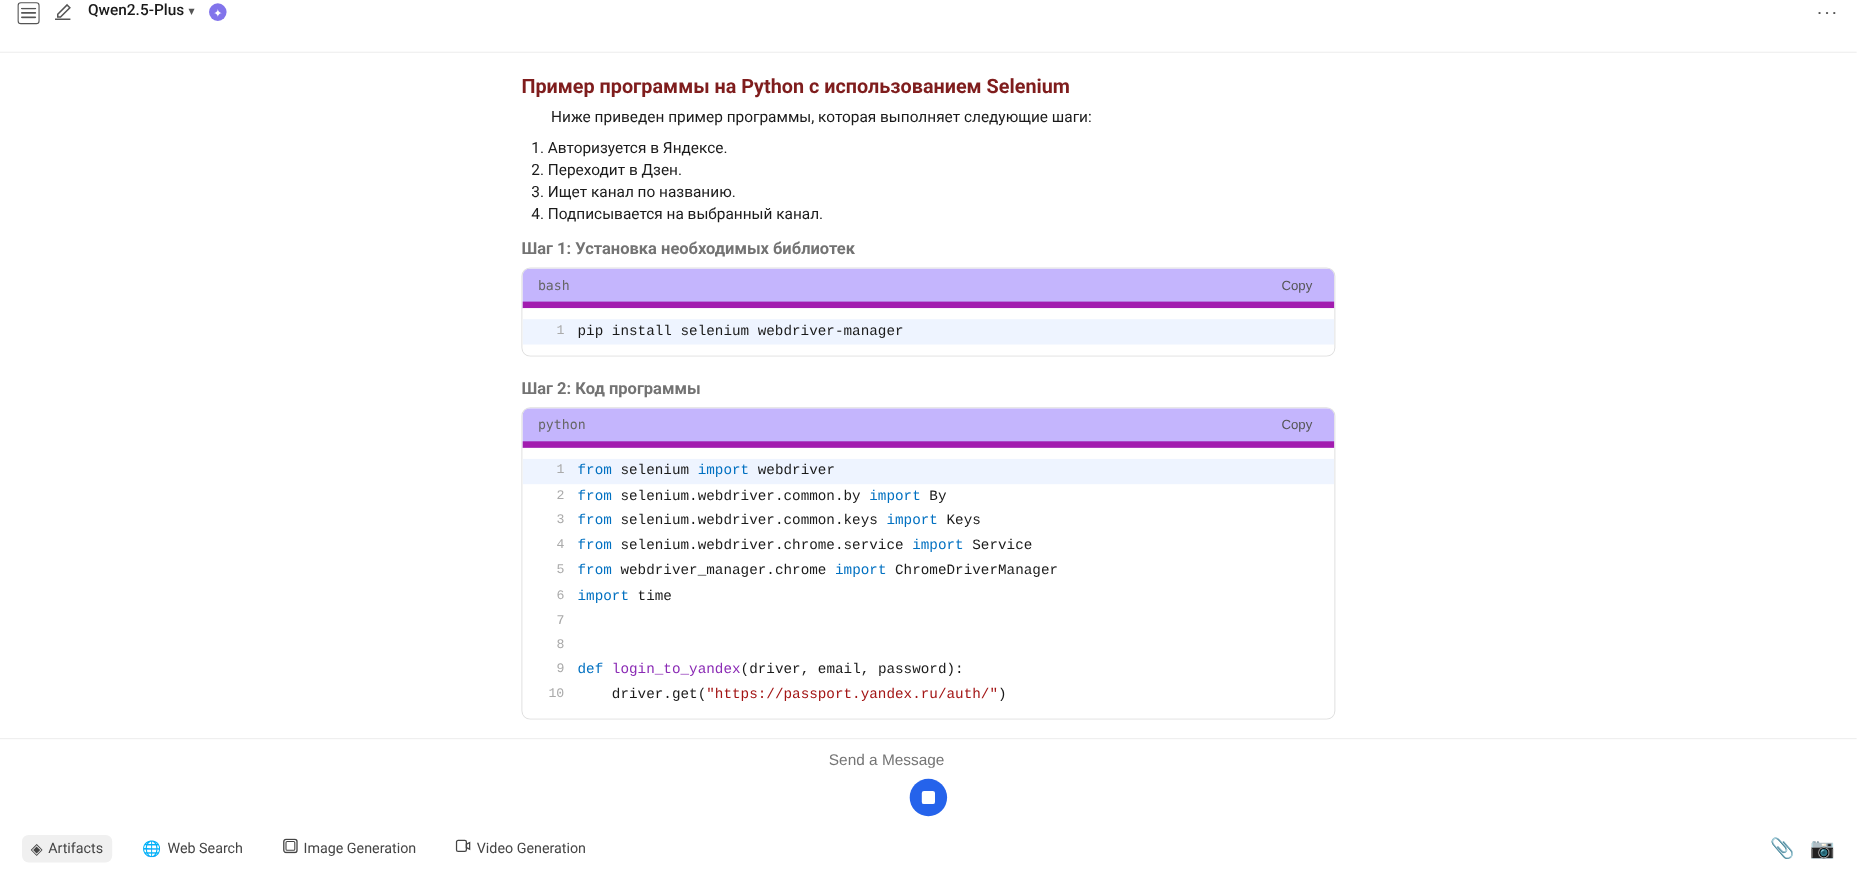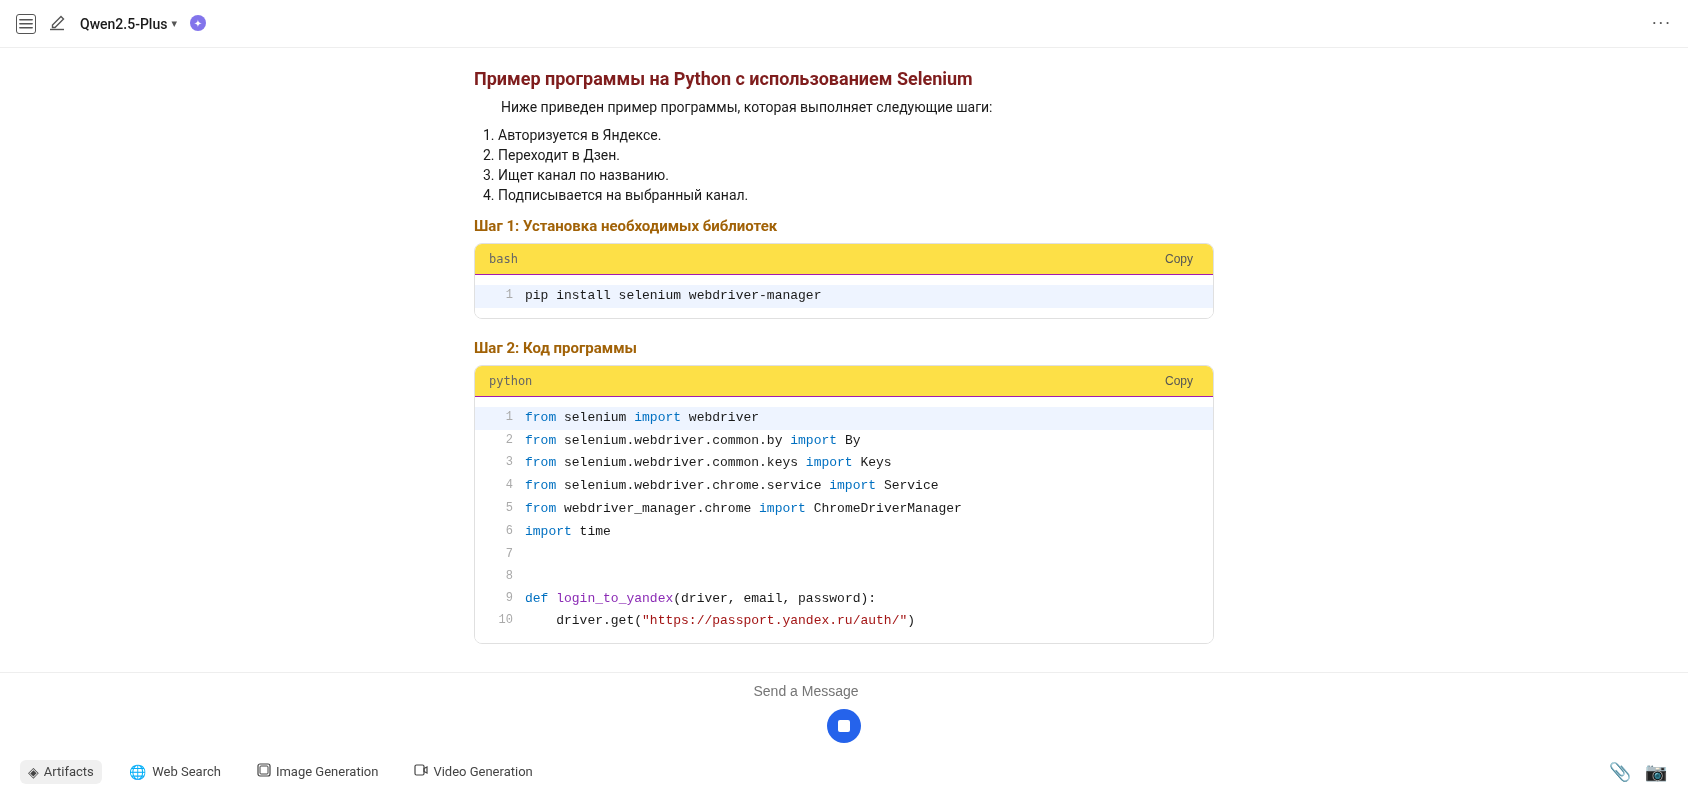--- a/index.html
+++ b/index.html
@@ -10,21 +10,21 @@
       height: 794px;
       width: 1688px;
       overflow: hidden;
       display: flex;
       flex-direction: column;
     }
 
     
     .topbar {
       display: flex;
-      align-items: center;
+      align-items: flex-start;
       padding: 2px 16px;
       border-bottom: 1px solid #eee;
       gap: 12px;
       flex-shrink: 0;
       height: 48px;
     }
     .topbar-icon {
       width: 20px; height: 20px;
       border: 1.5px solid #555;
       border-radius: 3px;
@@ -95,38 +95,38 @@
     }
     .ordered-list li {
       font-size: 14px;
       color: #1a1a1a;
       margin-bottom: 4px;
     }
 
     .step-heading {
       font-size: 15px;
       font-weight: 700;
-      color: #a16207;
+      color: #737373;
       margin-bottom: 8px;
     }
 
     .code-block-wrapper {
       border: 1px solid #e0e0e0;
       border-radius: 8px;
       overflow: hidden;
       margin-bottom: 20px;
     }
 
     .code-block-header {
       display: flex;
       align-items: center;
       justify-content: space-between;
       padding: 6px 14px;
-      background: #fde047;
-      border-bottom: 1px solid #a21caf;
+      background: #c4b5fd;
+      border-bottom: 6px solid #a21caf;
     }
 
     .code-lang {
       font-size: 12px;
       color: #666;
       font-family: monospace;
     }
 
     .copy-btn {
       font-size: 12px;

